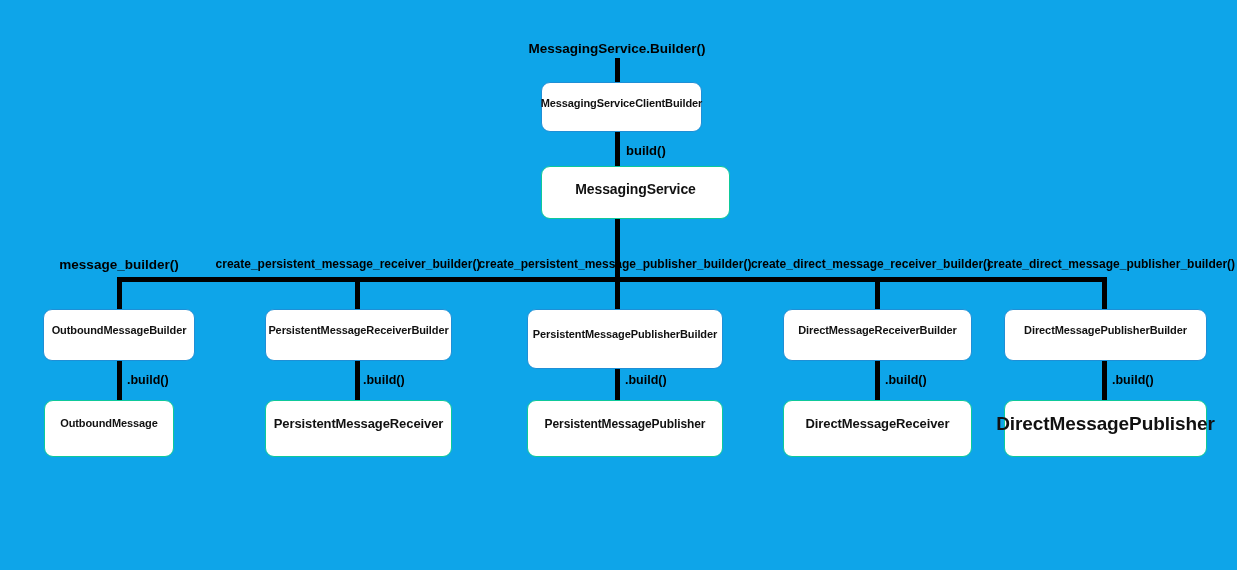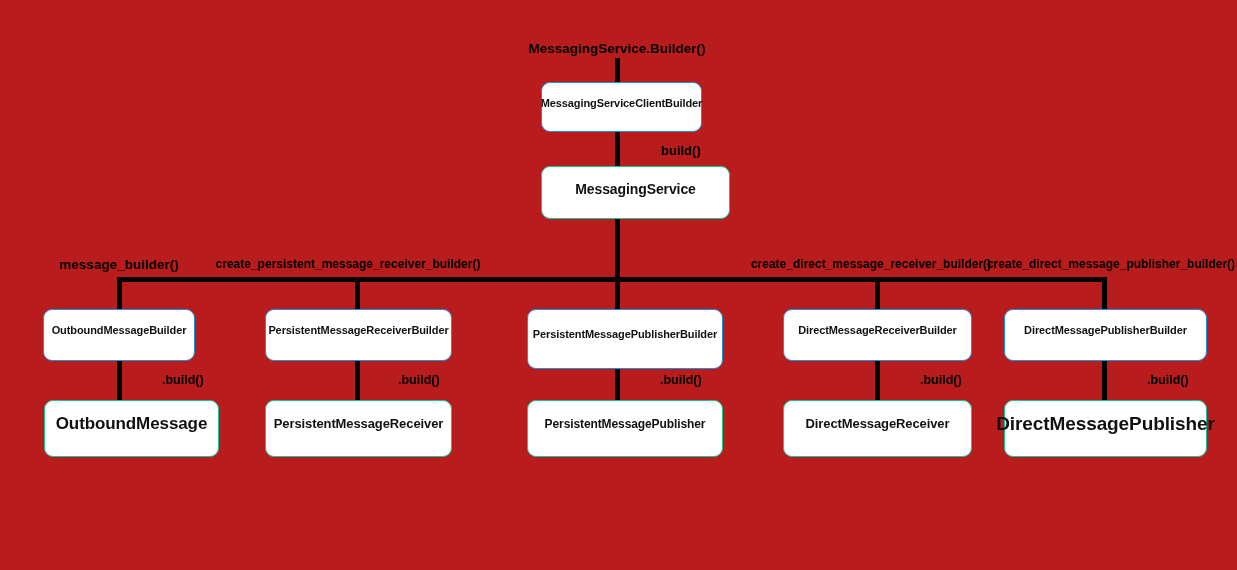--- a/index.html
+++ b/index.html
@@ -8,21 +8,21 @@
     background: #ffffff;
   }
   body {
     font-family: "Liberation Sans", sans-serif;
     -webkit-font-smoothing: antialiased;
   }
   #canvas {
     position: relative;
     width: 1237px;
     height: 570px;
-    background: #b91c1c;
+    background: #0ea5e9;
     overflow: hidden;
   }
 
   
   .node {
     position: absolute;
     box-sizing: border-box;
     border: 1.6px solid #1f8fd6;
     border-radius: 9px;
     background: #ffffff;
@@ -63,21 +63,21 @@
   
   .lbl {
     position: absolute;
     color: #000000;
     font-weight: bold;
     white-space: nowrap;
     z-index: 4;
     line-height: 1;
   }
   .lbl.center { transform: translateX(-50%); }
-  .lbl.left   { transform: translateX(0); margin-left: 35px; }
+  .lbl.left   { transform: translateX(0); }
 </style>
 </head>
 <body>
 
 <div id="canvas">
 
   <div class="lbl center" style="left:617px; top:42px; font-size:13.5px;">MessagingService.Builder()</div>
 
   <div class="edge-v" style="left:615px; top:58px; height:24px;"></div>
 
@@ -97,35 +97,36 @@
 
   <div class="edge-h" style="left:117px; top:277px; width:990px;"></div>
 
   <div class="lbl center" style="left:119px; top:258px; font-size:13.5px;">message_builder()</div>
   <div class="edge-v" style="left:117px; top:277px; height:33px;"></div>
   <div class="node blue" style="left:43px; top:309px; width:152px; height:52px; font-size:11px;">
     <span class="node-label">OutboundMessageBuilder</span>
   </div>
   <div class="edge-v" style="left:117px; top:361px; height:41px;"></div>
   <div class="lbl left" style="left:127px; top:374px; font-size:12.5px;">.build()</div>
-  <div class="node teal" style="left:44px; top:400px; width:175px; height:57px; font-size:17px;">
+  <div class="node teal" style="left:44px; top:400px; width:130px; height:57px; font-size:11px;">
     <span class="node-label">OutboundMessage</span>
   </div>
 
   <div class="lbl center" style="left:348px; top:258px; font-size:12px;">create_persistent_message_receiver_builder()</div>
   <div class="edge-v" style="left:355px; top:277px; height:33px;"></div>
   <div class="node blue" style="left:265px; top:309px; width:187px; height:52px; font-size:11px;">
     <span class="node-label">PersistentMessageReceiverBuilder</span>
   </div>
   <div class="edge-v" style="left:355px; top:361px; height:41px;"></div>
   <div class="lbl left" style="left:363px; top:374px; font-size:12.5px;">.build()</div>
   <div class="node teal" style="left:265px; top:400px; width:187px; height:57px; font-size:13px;">
     <span class="node-label">PersistentMessageReceiver</span>
   </div>
 
+  <div class="lbl center" style="left:615px; top:258px; font-size:12px;">create_persistent_message_publisher_builder()</div>
   <div class="edge-v" style="left:615px; top:277px; height:33px;"></div>
   <div class="node blue" style="left:527px; top:309px; width:196px; height:60px; font-size:11px;">
     <span class="node-label">PersistentMessagePublisherBuilder</span>
   </div>
   <div class="edge-v" style="left:615px; top:361px; height:41px;"></div>
   <div class="lbl left" style="left:625px; top:374px; font-size:12.5px;">.build()</div>
   <div class="node teal" style="left:527px; top:400px; width:196px; height:57px; font-size:12px;">
     <span class="node-label">PersistentMessagePublisher</span>
   </div>
 

